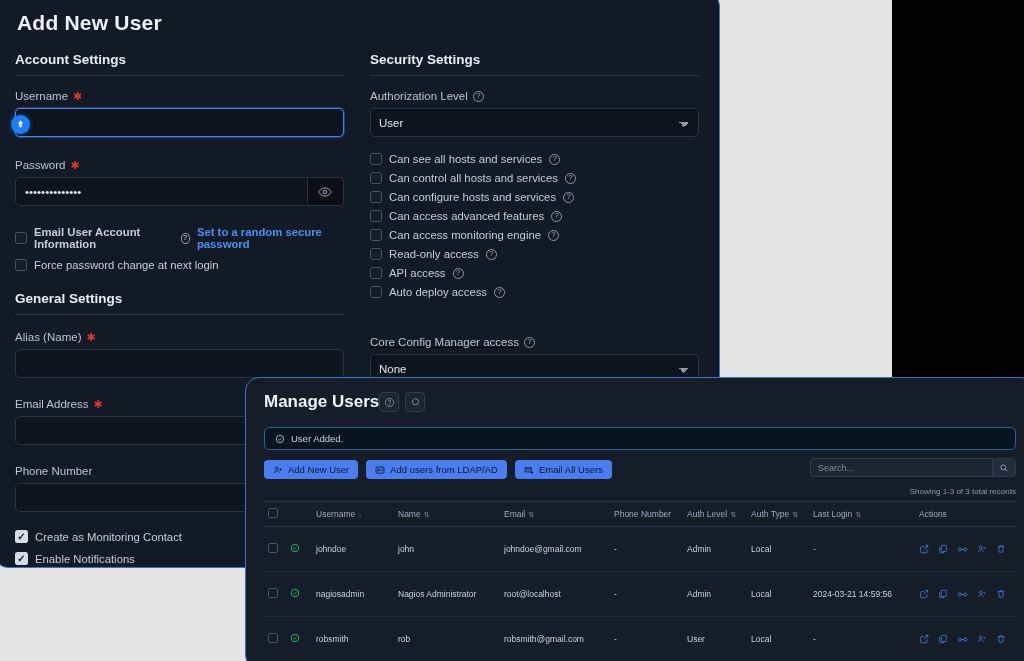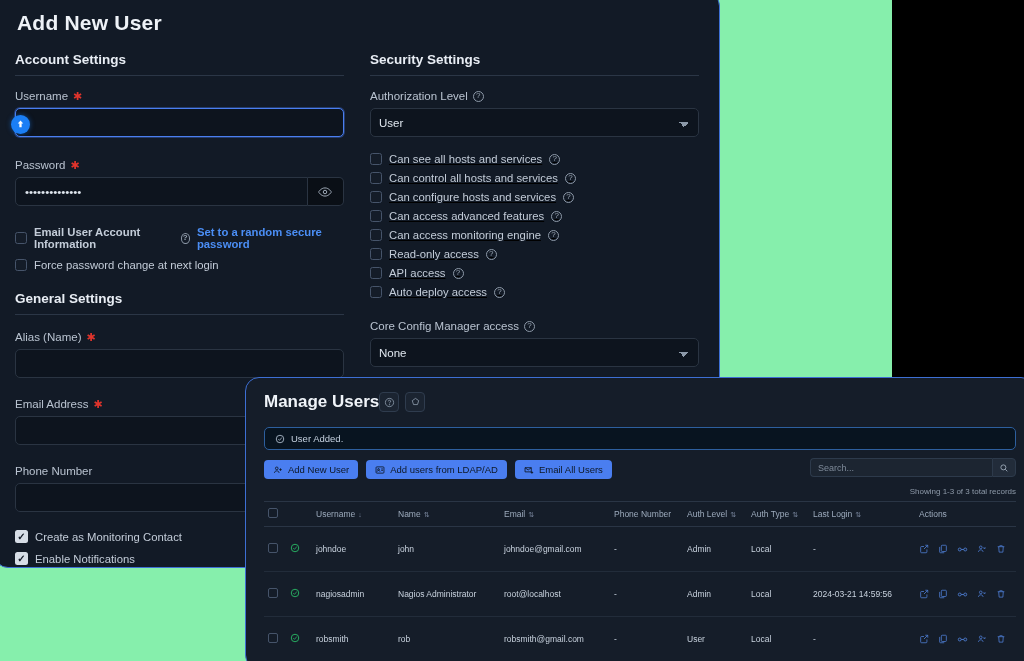--- a/index.html
+++ b/index.html
@@ -2,21 +2,21 @@
 <html><head>
 <meta charset="utf-8">
 <style>
   * { box-sizing: border-box; margin: 0; padding: 0; }
   html, body {
     width: 1024px; height: 661px;
     background: #000000;
     font-family: "Liberation Sans", sans-serif;
     overflow: hidden;
   }
-  .stage { position: relative; width: 892px; height: 661px; background: #86efac; }
+  .stage { position: relative; width: 892px; height: 661px; background: #e5e5e5; }
 
   
   .adduser-panel {
     position: absolute; left: -6px; top: -8px;
     width: 726px; height: 576px;
     background: #121a26;
     border: 1.5px solid #3d6fd4;
     border-radius: 14px;
     padding: 18px 20px 10px 20px;
     overflow: hidden;
@@ -81,21 +81,21 @@
     width: 100%; height: 29px; background: #0d141e;
     border: 1px solid #2a3442; border-radius: 5px;
     color: #dfe6ee; font-size: 11.5px; padding: 0 8px;
     font-family: "Liberation Sans", sans-serif;
     appearance: none;
     background-image: linear-gradient(45deg,transparent 50%,#8c99a9 50%),linear-gradient(135deg,#8c99a9 50%,transparent 50%);
     background-position: calc(100% - 14px) 13px, calc(100% - 9px) 13px;
     background-size: 5px 5px, 5px 5px; background-repeat: no-repeat;
   }
   .sec-chk-list { margin-top: 16px; }
-  .sec-chk-list .chk-row { margin-top: 7px; text-decoration: underline; }
+  .sec-chk-list .chk-row { margin-top: 7px; }
 
   
   .manage-panel {
     position: absolute; left: 245px; top: 377px;
     width: 790px; height: 292px;
     background: #151d29;
     border: 1.5px solid #3d6fd4;
     border-radius: 14px;
     padding: 14px 18px 6px 18px;
     overflow: hidden;
@@ -323,21 +323,21 @@
             <span class="chk-label">API access</span>
             <span class="qmark">?</span>
           </div>
           <div class="chk-row">
             <span class="chk-empty"></span>
             <span class="chk-label">Auto deploy access</span>
             <span class="qmark">?</span>
           </div>
         </div>
 
-        <div class="fld" style="margin-top:22px;">
+        <div class="fld" style="margin-top:38px;text-decoration:underline;">
           <div class="fld-label">
             <span>Core Config Manager access</span>
             <span class="qmark">?</span>
           </div>
           <select class="sel">
             <option>None</option>
           </select>
         </div>
       </div>
     </div>

